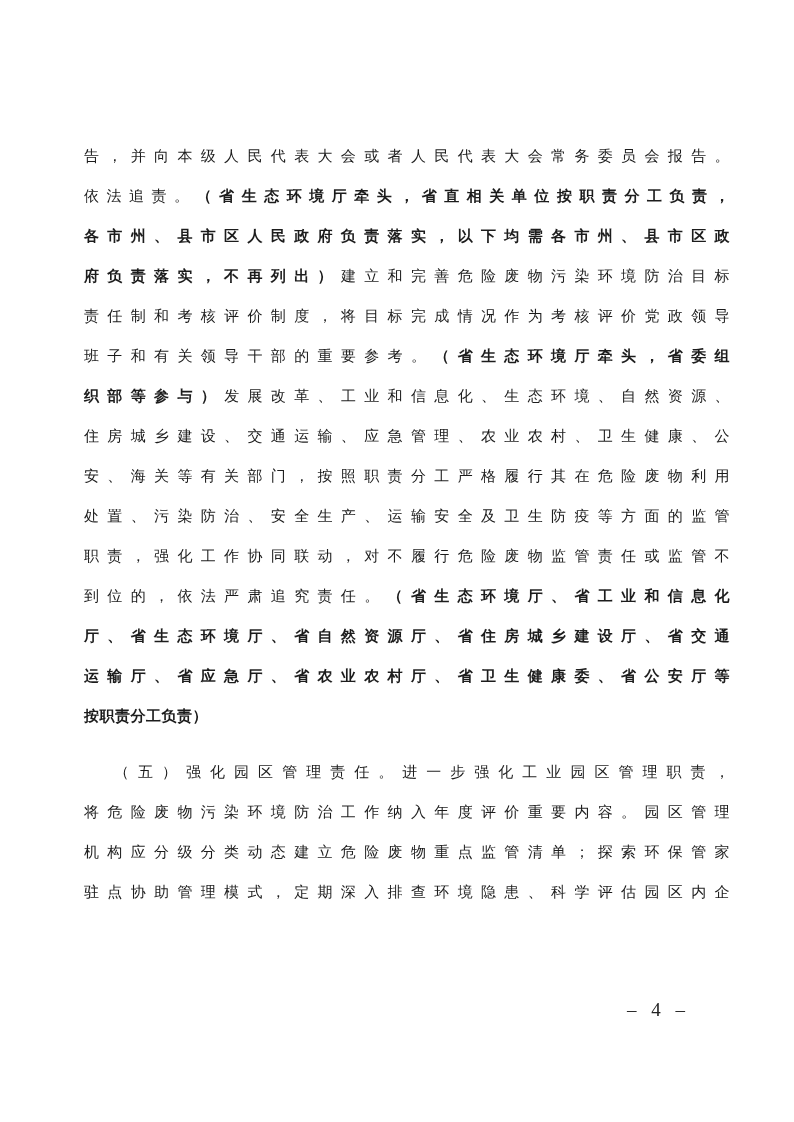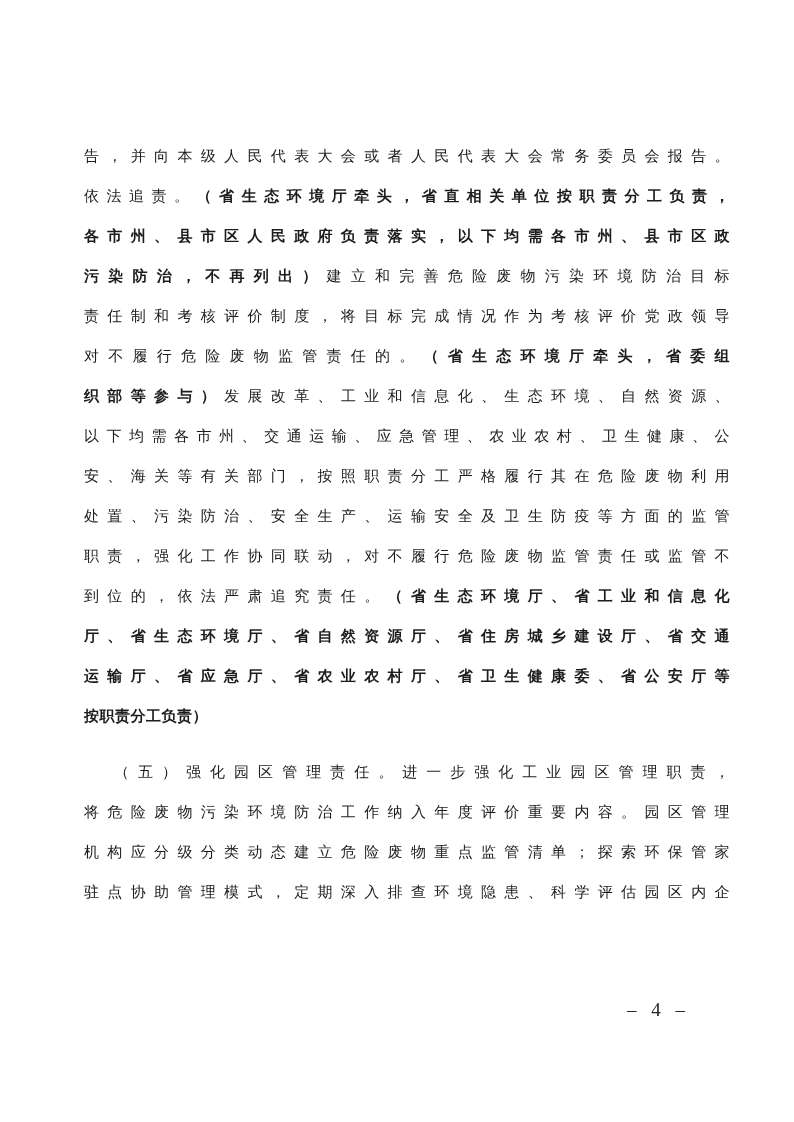--- a/index.html
+++ b/index.html
@@ -55,25 +55,25 @@
   }
 </style>
 </head>
 <body>
 
 <div class="page">
   <div class="doc-body">
       <div class="line jl"><span>告，并向本级人民代表大会或者人民代表大会常务委员会报告。</span></div>
       <div class="line jl"><span>依法追责。</span><span class="b">（省生态环境厅牵头，省直相关单位按职责分工负责，</span></div>
       <div class="line jl"><span class="b">各市州、县市区人民政府负责落实，以下均需各市州、县市区政</span></div>
-      <div class="line jl"><span class="b">污染防治，不再列出）</span><span>建立和完善危险废物污染环境防治目标</span></div>
+      <div class="line jl"><span class="b">府负责落实，不再列出）</span><span>建立和完善危险废物污染环境防治目标</span></div>
       <div class="line jl"><span>责任制和考核评价制度，将目标完成情况作为考核评价党政领导</span></div>
-      <div class="line jl"><span>对不履行危险废物监管责任的。</span><span class="b">（省生态环境厅牵头，省委组</span></div>
+      <div class="line jl"><span>班子和有关领导干部的重要参考。</span><span class="b">（省生态环境厅牵头，省委组</span></div>
       <div class="line jl"><span class="b">织部等参与）</span><span>发展改革、工业和信息化、生态环境、自然资源、</span></div>
-      <div class="line jl"><span>以下均需各市州、交通运输、应急管理、农业农村、卫生健康、公</span></div>
+      <div class="line jl"><span>住房城乡建设、交通运输、应急管理、农业农村、卫生健康、公</span></div>
       <div class="line jl"><span>安、海关等有关部门，按照职责分工严格履行其在危险废物利用</span></div>
       <div class="line jl"><span>处置、污染防治、安全生产、运输安全及卫生防疫等方面的监管</span></div>
       <div class="line jl"><span>职责，强化工作协同联动，对不履行危险废物监管责任或监管不</span></div>
       <div class="line jl"><span>到位的，依法严肃追究责任。</span><span class="b">（省生态环境厅、省工业和信息化</span></div>
       <div class="line jl"><span class="b">厅、省生态环境厅、省自然资源厅、省住房城乡建设厅、省交通</span></div>
       <div class="line jl"><span class="b">运输厅、省应急厅、省农业农村厅、省卫生健康委、省公安厅等</span></div>
       <div class="line"><span class="b">按职责分工负责）</span></div>
       <div class="line jl indent"><span>（五）强化园区管理责任。进一步强化工业园区管理职责，</span></div>
       <div class="line jl"><span>将危险废物污染环境防治工作纳入年度评价重要内容。园区管理</span></div>
       <div class="line jl"><span>机构应分级分类动态建立危险废物重点监管清单；探索环保管家</span></div>

